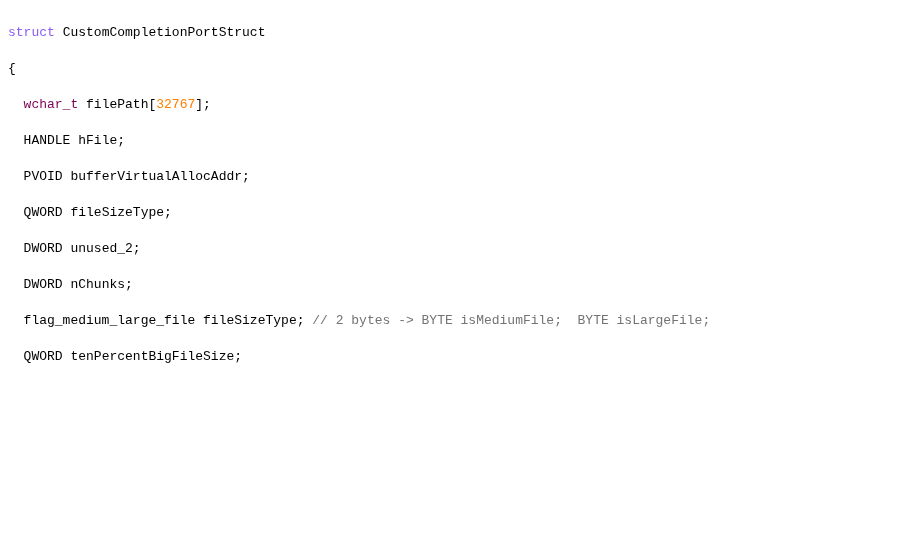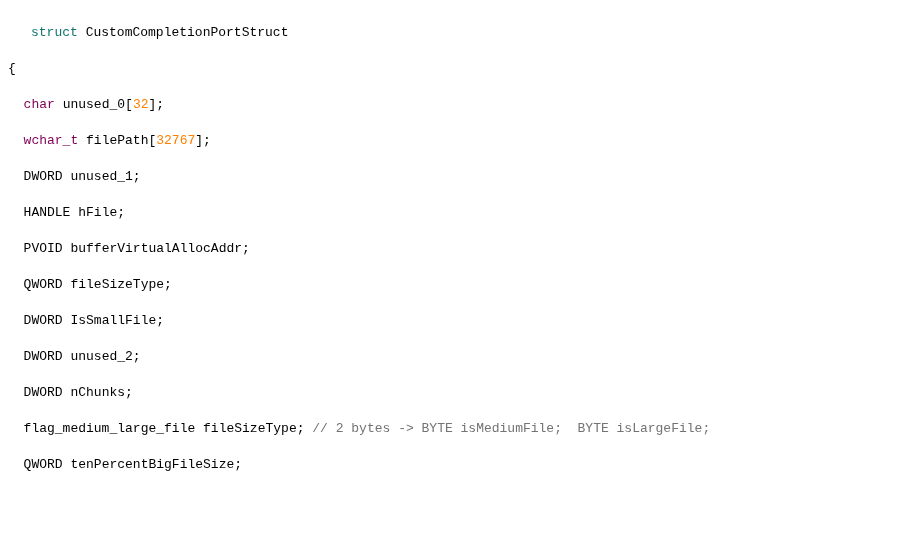--- a/index.html
+++ b/index.html
@@ -8,42 +8,39 @@
     background: #ffffff;
   }
   .code-block {
     font-family: "Consolas", "Courier New", monospace;
     font-size: 13px;
     line-height: 18px;
     padding: 6px 8px;
     white-space: pre;
     color: #000000;
   }
-  .kw   { color: #0f766e; margin-left: 23px; }  
+  .kw   { color: #8b5cf6; }  
   .type { color: #7f0055; }  
   .num  { color: #ff8000; }  
   .cmt  { color: #737373; }  
   .brkt { color: #000000; }
   .semi { color: #000000; }
   .id   { color: #000000; text-align: center; }
   .line { display: block; }
 </style>
 </head>
 <body>
 
 <div class="code-block">
 <span class="line"><span class="kw">struct</span><span> </span><span class="id">CustomCompletionPortStruct</span></span>
 <span class="line"><span class="brkt">{</span></span>
-<span class="line"><span>  </span><span class="type">char</span><span> </span><span class="id">unused_0</span><span class="brkt">[</span><span class="num">32</span><span class="brkt">]</span><span class="semi">;</span></span>
 <span class="line"><span>  </span><span class="type">wchar_t</span><span> </span><span class="id">filePath</span><span class="brkt">[</span><span class="num">32767</span><span class="brkt">]</span><span class="semi">;</span></span>
-<span class="line"><span>  </span><span class="id">DWORD</span><span> </span><span class="id">unused_1</span><span class="semi">;</span></span>
 <span class="line"><span>  </span><span class="id">HANDLE</span><span> </span><span class="id">hFile</span><span class="semi">;</span></span>
 <span class="line"><span>  </span><span class="id">PVOID</span><span> </span><span class="id">bufferVirtualAllocAddr</span><span class="semi">;</span></span>
 <span class="line"><span>  </span><span class="id">QWORD</span><span> </span><span class="id">fileSizeType</span><span class="semi">;</span></span>
-<span class="line"><span>  </span><span class="id">DWORD</span><span> </span><span class="id">IsSmallFile</span><span class="semi">;</span></span>
 <span class="line"><span>  </span><span class="id">DWORD</span><span> </span><span class="id">unused_2</span><span class="semi">;</span></span>
 <span class="line"><span>  </span><span class="id">DWORD</span><span> </span><span class="id">nChunks</span><span class="semi">;</span></span>
 <span class="line"><span>  </span><span class="id">flag_medium_large_file</span><span> </span><span class="id">fileSizeType</span><span class="semi">;</span><span> </span><span class="cmt">// 2 bytes -&gt; BYTE isMediumFile;  BYTE isLargeFile;</span></span>
 <span class="line"><span>  </span><span class="id">QWORD</span><span> </span><span class="id">tenPercentBigFileSize</span><span class="semi">;</span></span>
 
 
 
 
 
 

